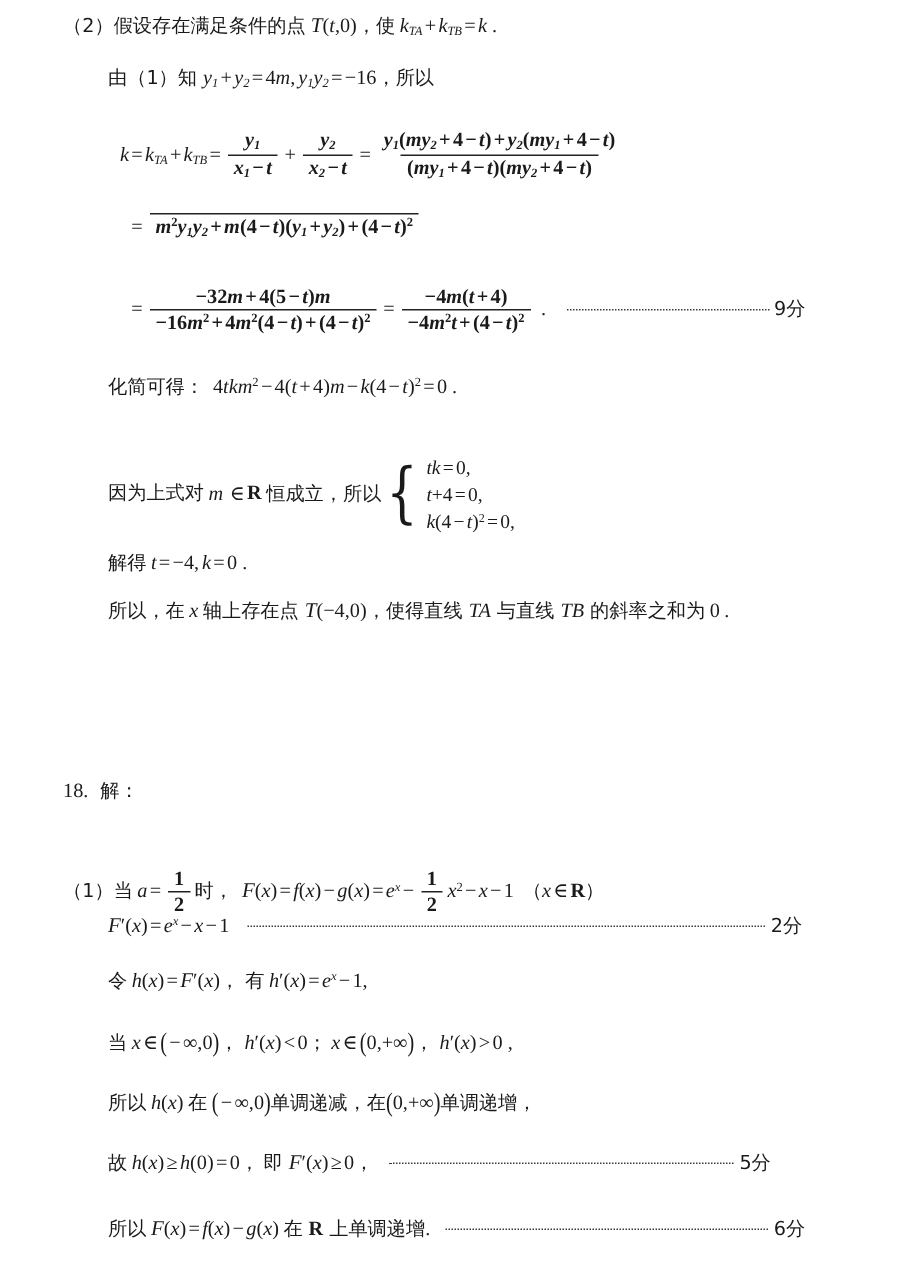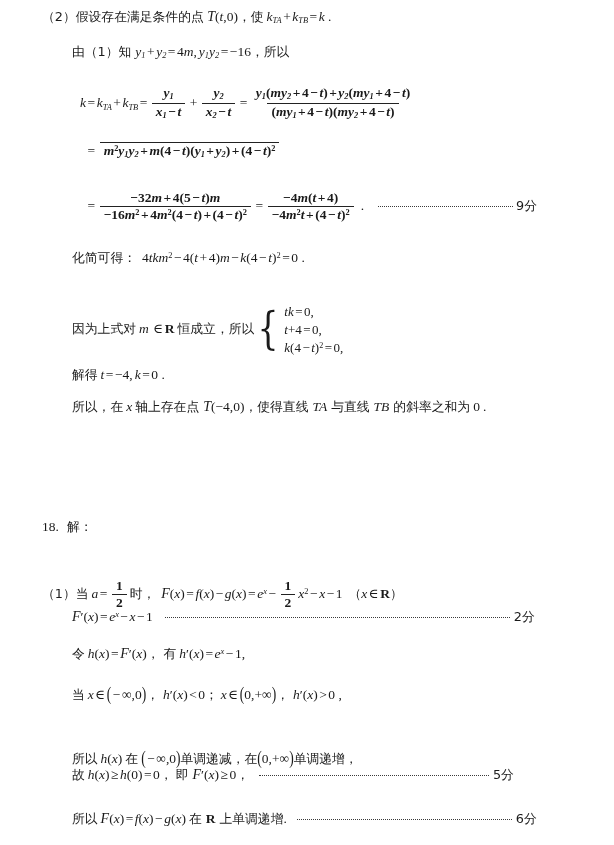--- a/index.html
+++ b/index.html
@@ -129,21 +129,21 @@
   </div>
 
   <div class="line" style="left:72px;top:647px;">
     <span class="cn">令</span><span class="mi" style="padding-left:3px;">h</span><span class="mn">(</span><span class="mi">x</span><span class="mn">)</span><span class="op">=</span><span class="mi" style="font-size:14px;">F</span><span class="mn">′(</span><span class="mi">x</span><span class="mn">)</span><span class="cn">，</span><span class="cn" style="padding-left:4px;">有</span><span class="mi" style="padding-left:3px;">h</span><span class="mn">′(</span><span class="mi">x</span><span class="mn">)</span><span class="op">=</span><span class="mi">e</span><sup><span class="mi" style="font-size:1em;">x</span></sup><span class="op">−</span><span class="mn">1,</span>
   </div>
 
   <div class="line" style="left:72px;top:688px;">
     <span class="cn">当</span><span class="mi" style="padding-left:3px;">x</span><span class="op">∈</span><span class="bp mn">(</span><span class="op">−</span><span class="mn">∞,0</span><span class="bp mn">)</span><span class="cn">，</span><span class="mi" style="padding-left:4px;">h</span><span class="mn">′(</span><span class="mi">x</span><span class="mn">)</span><span class="op">&lt;</span><span class="mn">0</span><span class="cn">；</span><span class="mi" style="padding-left:3px;">x</span><span class="op">∈</span><span class="bp mn">(</span><span class="mn">0,+∞</span><span class="bp mn">)</span><span class="cn">，</span><span class="mi" style="padding-left:4px;">h</span><span class="mn">′(</span><span class="mi">x</span><span class="mn">)</span><span class="op">&gt;</span><span class="mn">0 ,</span>
   </div>
 
-  <div class="line" style="left:72px;top:728px;margin-top:24px;">
+  <div class="line" style="left:72px;top:728px;">
     <span class="cn">所以</span><span class="mi" style="padding-left:3px;">h</span><span class="mn">(</span><span class="mi">x</span><span class="mn">)</span><span class="cn" style="padding-left:3px;">在</span><span class="bp mn" style="padding-left:3px;">(</span><span class="op">−</span><span class="mn">∞,0</span><span class="bp mn">)</span><span class="cn">单调递减，在</span><span class="bp mn">(</span><span class="mn">0,+∞</span><span class="bp mn">)</span><span class="cn">单调递增，</span>
   </div>
 
   <div class="line" style="left:72px;top:768px;">
     <span class="cn">故</span><span class="mi" style="padding-left:3px;">h</span><span class="mn">(</span><span class="mi">x</span><span class="mn">)</span><span class="op">≥</span><span class="mi">h</span><span class="mn">(0)</span><span class="op">=</span><span class="mn">0</span><span class="cn">，</span><span class="cn" style="padding-left:3px;">即</span><span class="mi" style="padding-left:4px;font-size:14px;">F</span><span class="mn">′(</span><span class="mi">x</span><span class="mn">)</span><span class="op">≥</span><span class="mn">0</span><span class="cn">，</span><span class="dots" style="width:230px;margin-left:10px;"></span><span class="cn" style="padding-left:4px;">5分</span>
   </div>
 
   <div class="line" style="left:72px;top:812px;">
     <span class="cn">所以</span><span class="mi" style="padding-left:3px;font-size:14px;">F</span><span class="mn">(</span><span class="mi">x</span><span class="mn">)</span><span class="op">=</span><span class="mi">f</span><span class="mn">(</span><span class="mi">x</span><span class="mn">)</span><span class="op">−</span><span class="mi">g</span><span class="mn">(</span><span class="mi">x</span><span class="mn">)</span><span class="cn" style="padding-left:3px;">在</span><span class="bf" style="padding:0 4px;">R</span><span class="cn">上单调递增</span><span class="mn">.</span><span class="dots" style="width:215px;margin-left:10px;"></span><span class="cn" style="padding-left:4px;">6分</span>
   </div>

